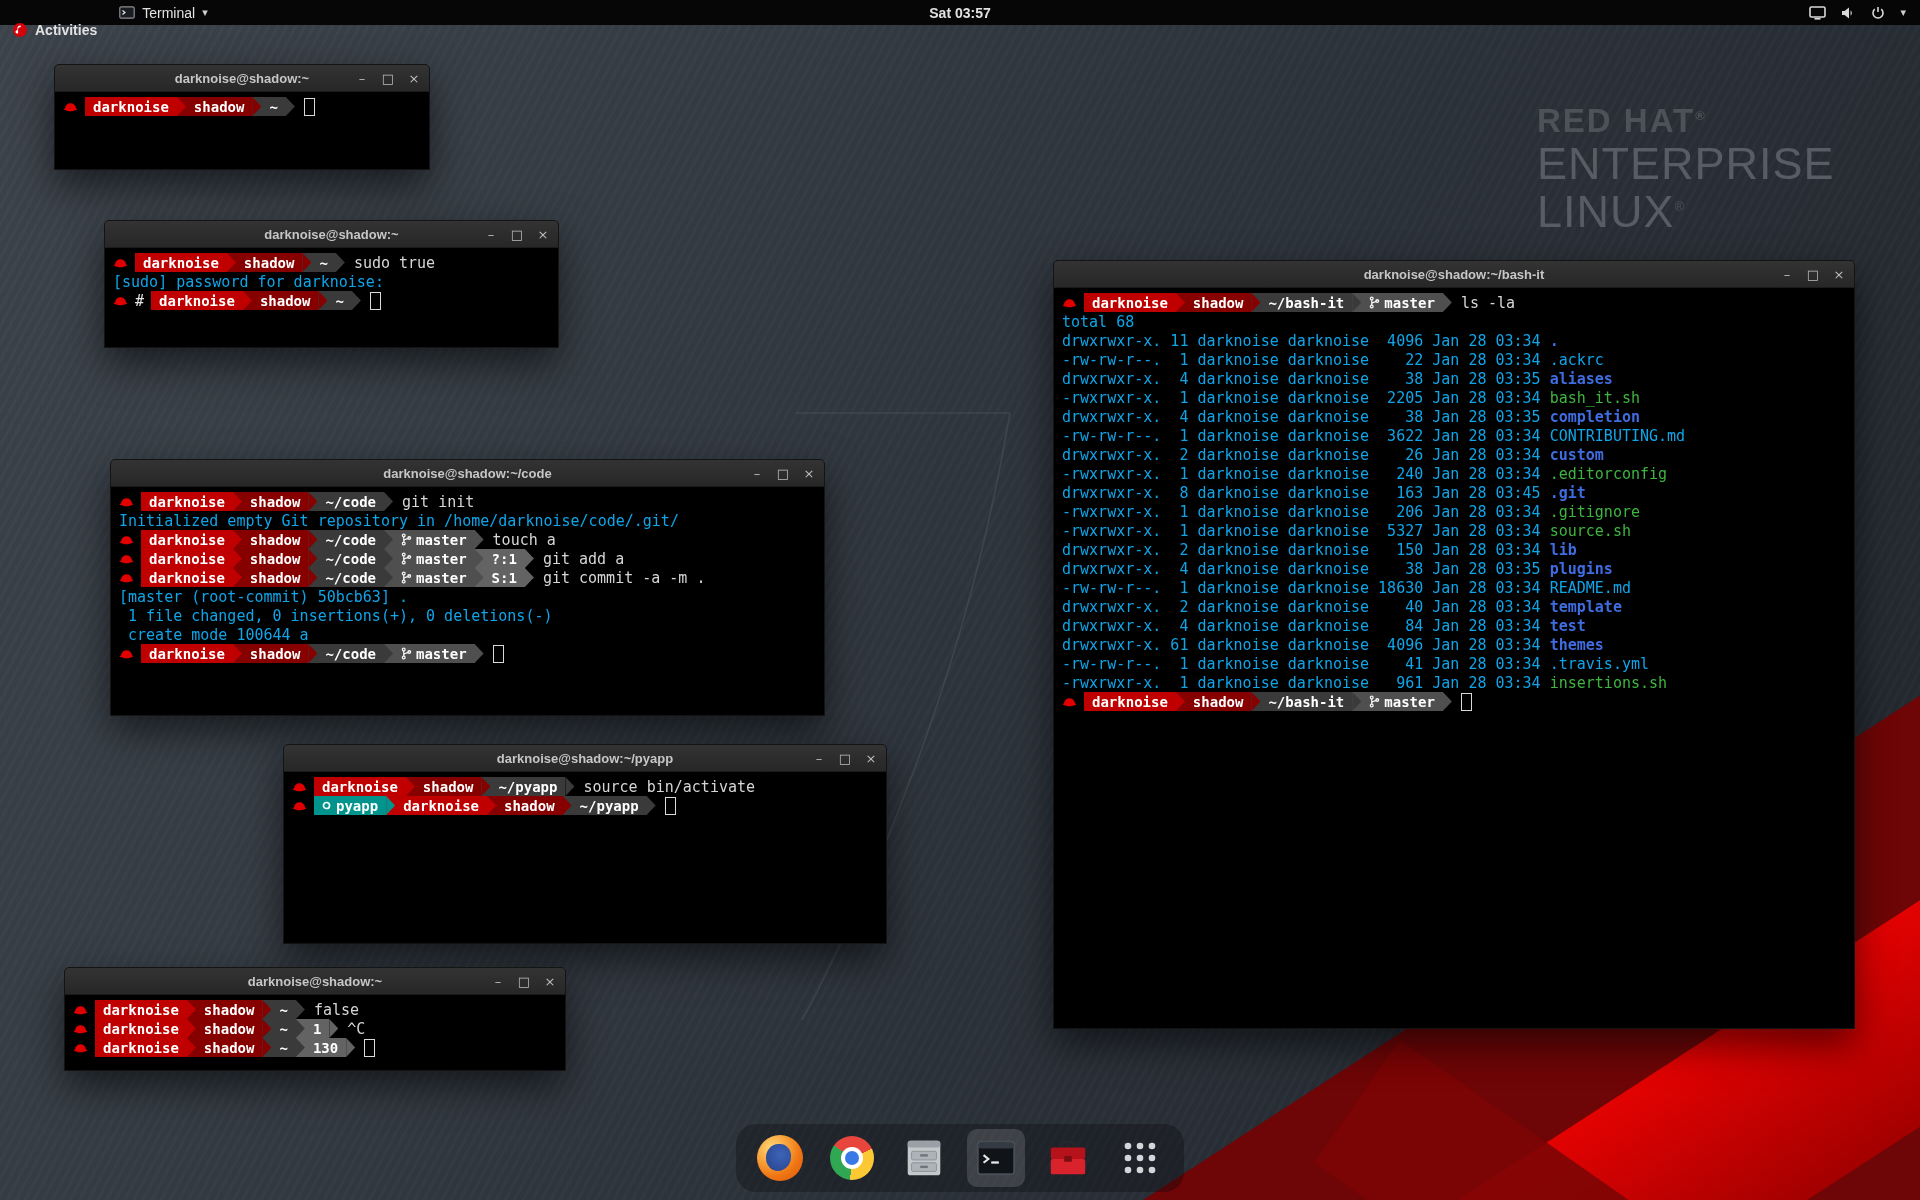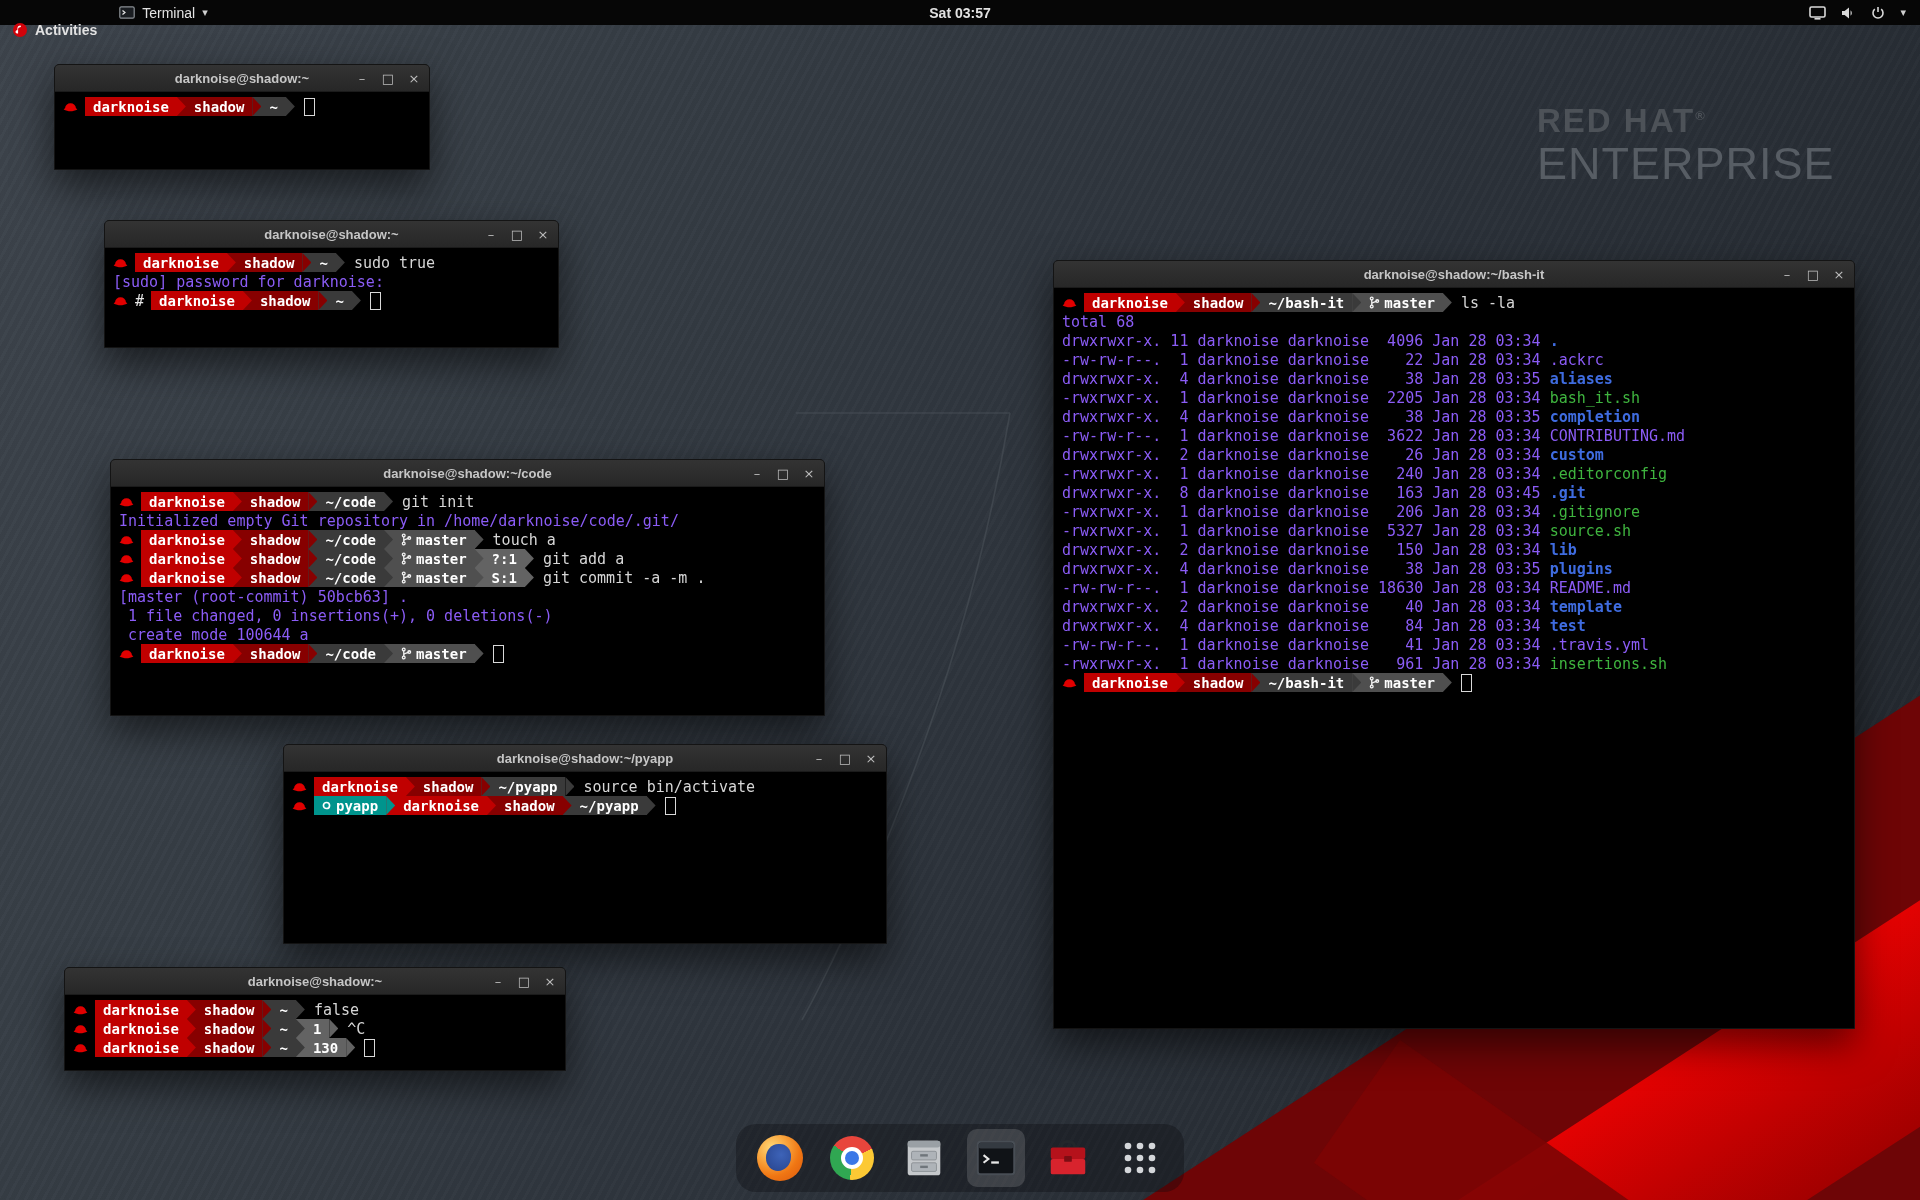--- a/index.html
+++ b/index.html
@@ -41,21 +41,21 @@
   .controls{position:absolute;right:8px;top:0;bottom:0;display:flex;align-items:center;gap:12px;}
   .wbtn{color:#bdbdbd;font-size:13px;line-height:1;width:14px;text-align:center;font-family:"DejaVu Sans",sans-serif;}
   .term{padding:5px 8px;font-family:"DejaVu Sans Mono",monospace;font-size:15px;color:#d6d6d6;}
   .tline{display:flex;align-items:center;height:19px;white-space:pre;}
   .picon{width:16px;height:14px;margin-right:6px;flex:none;display:inline-flex;align-items:center;}
   .seg{display:inline-flex;align-items:center;height:19px;padding:0 8px;font-size:14px;font-weight:600;color:#fff;flex:none;}
   .seg-ic{display:inline-flex;align-items:center;}
   .arr{width:9px;height:19px;flex:none;}
   .arr i{display:block;width:100%;height:100%;clip-path:polygon(0 0,100% 50%,0 100%);}
   .t-cmd{margin-left:9px;color:#d6d6d6;}
-  .t-plain{color:#8b5cf6;}
+  .t-plain{color:#0ea5e9;}
   .t-dir{color:#3f6ce0;font-weight:700;}
   .t-exec{color:#3fb53f;font-weight:400;}
   .t-hash{color:#e6e6e6;margin-right:7px;}
   .cursor{width:9px;height:16px;border:1px solid #d9d9d9;margin-left:9px;flex:none;}
   
   .dock{position:absolute;left:50%;bottom:8px;transform:translateX(-50%);display:flex;gap:20px;
     align-items:center;padding:8px 18px;border-radius:20px;background:rgba(8,10,12,.32);z-index:20;}
   .dicon{width:52px;height:52px;position:relative;display:flex;align-items:center;justify-content:center;}
   .dicon.active::before{content:"";position:absolute;inset:-3px;background:rgba(255,255,255,.14);border-radius:10px;}
   .dicon>*{position:relative;}
@@ -80,20 +80,21 @@
   </div>
   <svg class="circuit" width="1920" height="1200">
     <g stroke="#4e555c" stroke-width="1.6" fill="none">
       <path d="M1010 413 H 796"></path>
       <path d="M1010 413 C 985 560 945 705 870 880 C 845 935 822 985 802 1020"></path>
     </g>
   </svg>
   <div class="branding">
     <div class="b1"><span>RED HAT</span><sup>®</sup></div>
     <div class="b2">ENTERPRISE</div>
+    <div class="b2"><span>LINUX</span><sup>®</sup></div>
   </div>
   <div id="windows">
       <div class="window" style="left: 54px; top: 64px; width: 374px; height: 104px;">
         <div class="titlebar">
           <span class="title">darknoise@shadow:~</span>
           <div class="controls">
             <span class="wbtn">–</span>
             <span class="wbtn">□</span>
             <span class="wbtn">×</span>
           </div>
@@ -253,20 +254,21 @@
           <div class="tline"><span class="t-plain">drwxrwxr-x.  2 darknoise darknoise    26 Jan 28 03:34 </span><span class="t-dir">custom</span></div>
           <div class="tline"><span class="t-plain">-rwxrwxr-x.  1 darknoise darknoise   240 Jan 28 03:34 </span><span class="t-exec">.editorconfig</span></div>
           <div class="tline"><span class="t-plain">drwxrwxr-x.  8 darknoise darknoise   163 Jan 28 03:45 </span><span class="t-dir">.git</span></div>
           <div class="tline"><span class="t-plain">-rwxrwxr-x.  1 darknoise darknoise   206 Jan 28 03:34 </span><span class="t-exec">.gitignore</span></div>
           <div class="tline"><span class="t-plain">-rwxrwxr-x.  1 darknoise darknoise  5327 Jan 28 03:34 </span><span class="t-exec">source.sh</span></div>
           <div class="tline"><span class="t-plain">drwxrwxr-x.  2 darknoise darknoise   150 Jan 28 03:34 </span><span class="t-dir">lib</span></div>
           <div class="tline"><span class="t-plain">drwxrwxr-x.  4 darknoise darknoise    38 Jan 28 03:35 </span><span class="t-dir">plugins</span></div>
           <div class="tline"><span class="t-plain">-rw-rw-r--.  1 darknoise darknoise 18630 Jan 28 03:34 </span><span class="t-plain">README.md</span></div>
           <div class="tline"><span class="t-plain">drwxrwxr-x.  2 darknoise darknoise    40 Jan 28 03:34 </span><span class="t-dir">template</span></div>
           <div class="tline"><span class="t-plain">drwxrwxr-x.  4 darknoise darknoise    84 Jan 28 03:34 </span><span class="t-dir">test</span></div>
+          <div class="tline"><span class="t-plain">drwxrwxr-x. 61 darknoise darknoise  4096 Jan 28 03:34 </span><span class="t-dir">themes</span></div>
           <div class="tline"><span class="t-plain">-rw-rw-r--.  1 darknoise darknoise    41 Jan 28 03:34 </span><span class="t-plain">.travis.yml</span></div>
           <div class="tline"><span class="t-plain">-rwxrwxr-x.  1 darknoise darknoise   961 Jan 28 03:34 </span><span class="t-exec">insertions.sh</span></div>
           <div class="tline"><span class="picon"><svg viewBox="0 0 16 14" width="15" height="13">
                 <path d="M2.2 8.6a5.8 5 0 0 1 11.6 0l1.6 1.5c-2.4 1.3-5 1.9-7.4 1.9s-5-.6-7.4-1.9z" fill="#e10000"></path>
               </svg></span><span class="seg" style="background: rgb(192, 0, 0); font-weight: 700;"><span>darknoise</span></span><span class="arr" style="background: rgb(135, 0, 0);"><i style="background: rgb(192, 0, 0);"></i></span><span class="seg" style="background: rgb(135, 0, 0);"><span>shadow</span></span><span class="arr" style="background: rgb(58, 58, 58);"><i style="background: rgb(135, 0, 0);"></i></span><span class="seg" style="background: rgb(58, 58, 58);"><span>~/bash-it</span></span><span class="arr" style="background: rgb(79, 79, 79);"><i style="background: rgb(58, 58, 58);"></i></span><span class="seg" style="background: rgb(79, 79, 79);"><span class="seg-ic"><svg viewBox="0 0 12 14" width="11" height="13" style="margin-right:4px">
                   <g stroke="#f2f2f2" stroke-width="1.4" fill="none">
                     <circle cx="3" cy="2.6" r="1.5"></circle>
                     <circle cx="3" cy="11.4" r="1.5"></circle>
                     <circle cx="9" cy="5.4" r="1.5"></circle>
                     <path d="M3 4.1v5.8M3 8.6c0-2.4 6-1.4 6-4.7"></path>

